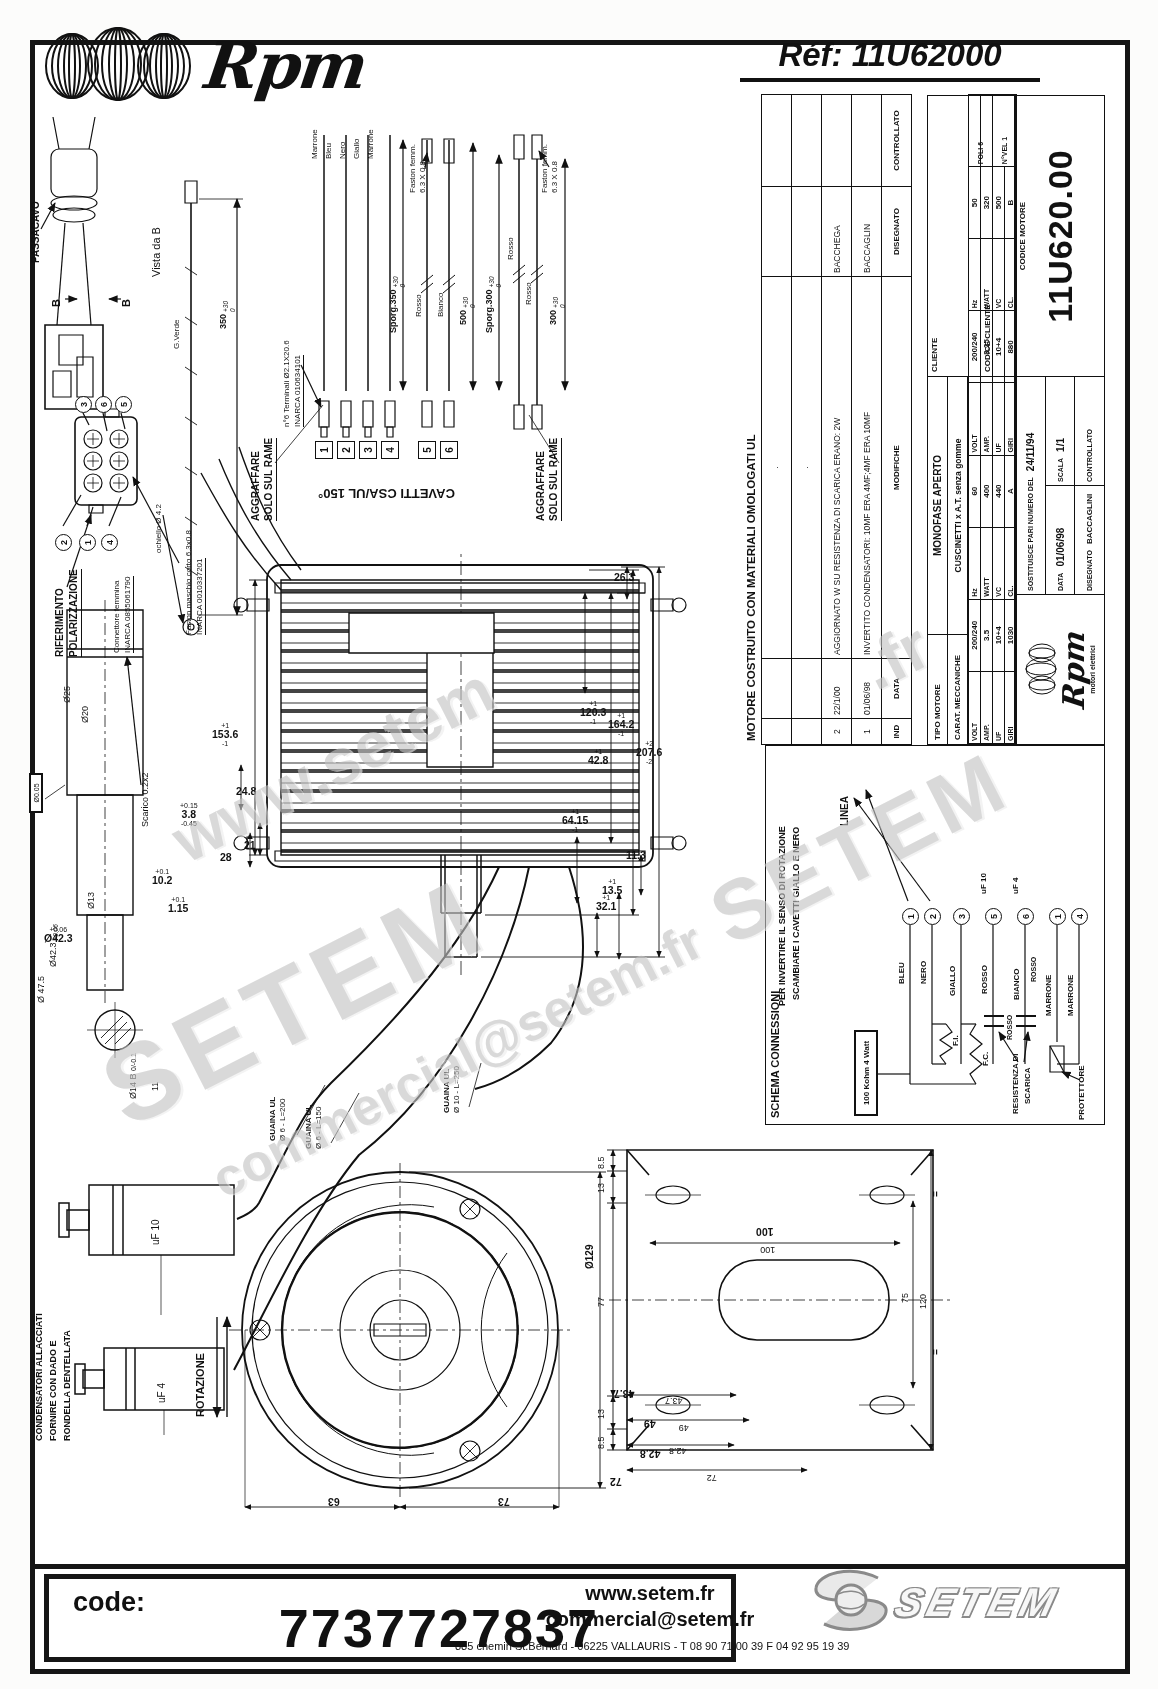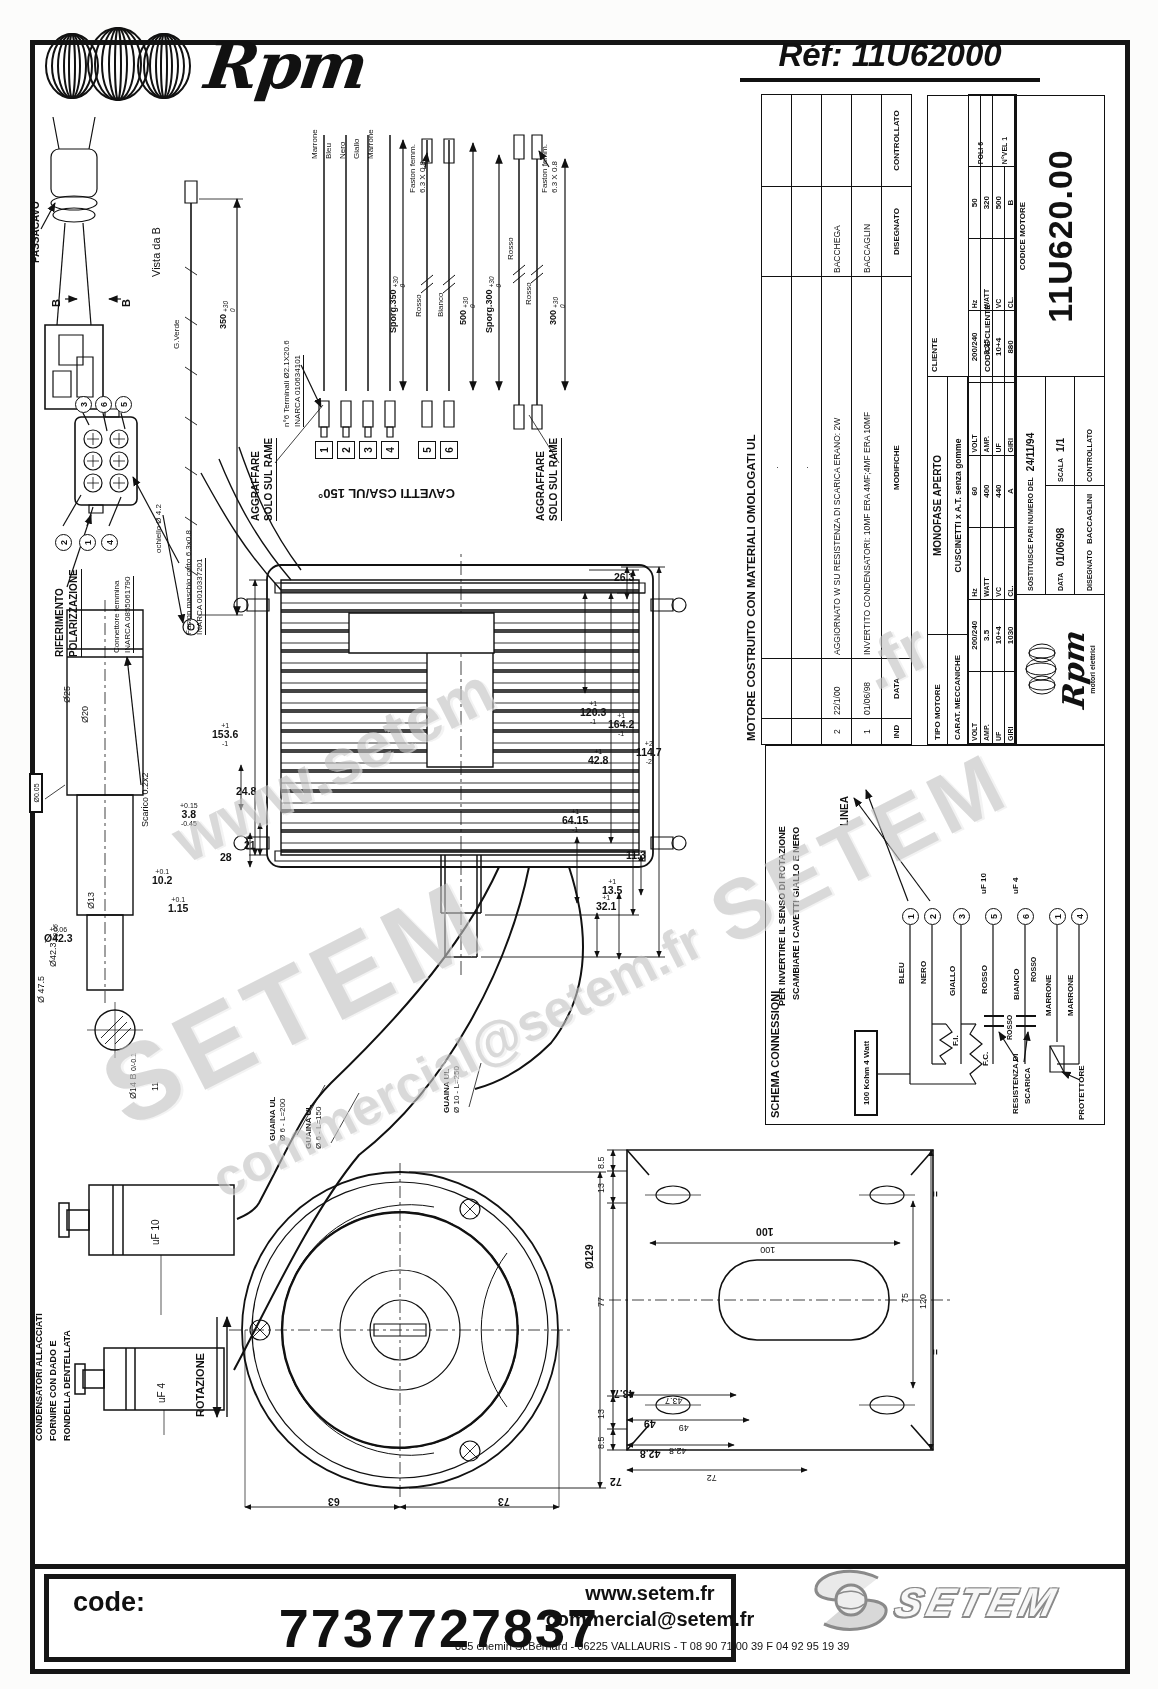--- a/index.html
+++ b/index.html
@@ -673,21 +673,21 @@
       <span class="L b s8" style="left:10px;top:246px">RESISTENZA DI</span>
       <span class="L b s8" style="left:20px;top:258px">SCARICA</span>
       <span class="bx s8 b" style="left:8px;top:88px;width:86px;height:24px">100 Kohm 4 Watt</span>
       <span class="L b s8" style="left:4px;top:312px">PROTETTORE</span>
     </div>
   </div>
 
   <span class="pd" style="left:212px;top:722px"><span class="sp">+1</span><span>153.6</span><span class="sb">-1</span></span>
   <span class="pd" style="left:580px;top:700px"><span class="sp">+1</span><span>120.3</span><span class="sb">-1</span></span>
   <span class="pd" style="left:608px;top:712px"><span class="sp">+1</span><span>164.2</span><span class="sb">-1</span></span>
-  <span class="pd" style="left:636px;top:740px"><span class="sp">+2</span><span>114.7</span><span class="sb">-2</span></span>
+  <span class="pd" style="left:636px;top:740px"><span class="sp">+2</span><span>207.6</span><span class="sb">-2</span></span>
   <span class="pd" style="left:588px;top:748px"><span class="sp">+1</span><span>42.8</span></span>
   <span class="pd" style="left:562px;top:808px"><span class="sp">+1</span><span>64.15</span><span class="sb">-1</span></span>
   <span class="pd" style="left:602px;top:878px"><span class="sp">+1</span><span>13.5</span></span>
   <span class="pd" style="left:596px;top:894px"><span class="sp">+1</span><span>32.1</span></span>
   <span class="pd" style="left:626px;top:850px">11.3</span>
   <span class="pd" style="left:614px;top:572px">26.3</span>
   <span class="pd" style="left:236px;top:786px">24.8</span>
   <span class="pd" style="left:244px;top:840px">21</span>
   <span class="pd" style="left:220px;top:852px">28</span>
   <span class="pd" style="left:180px;top:802px"><span class="sp">+0.15</span><span>3.8</span><span class="sb">-0.45</span></span>

